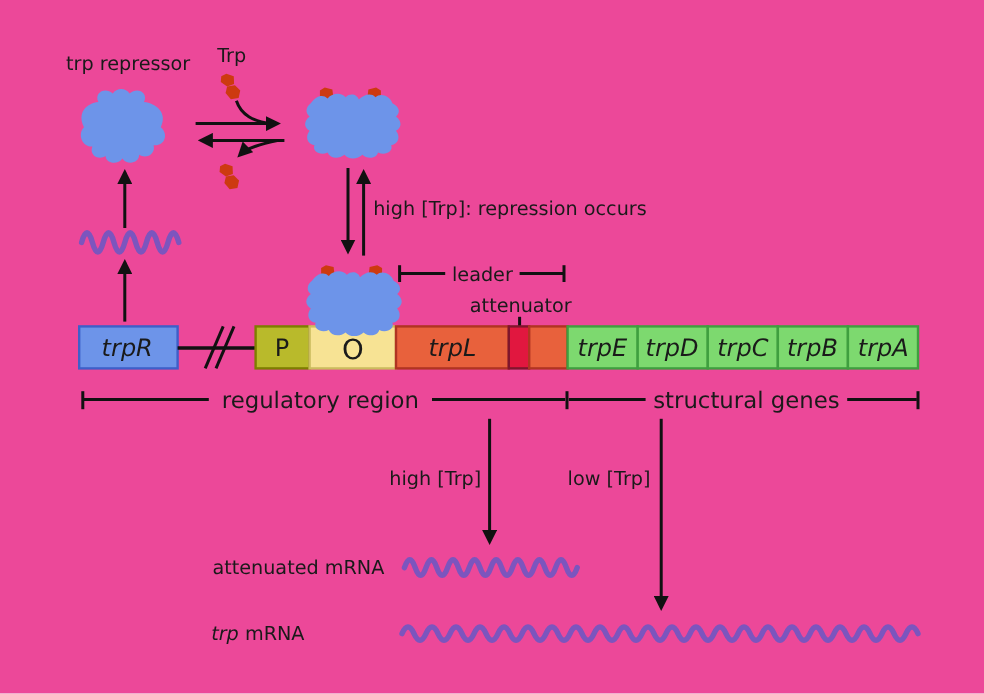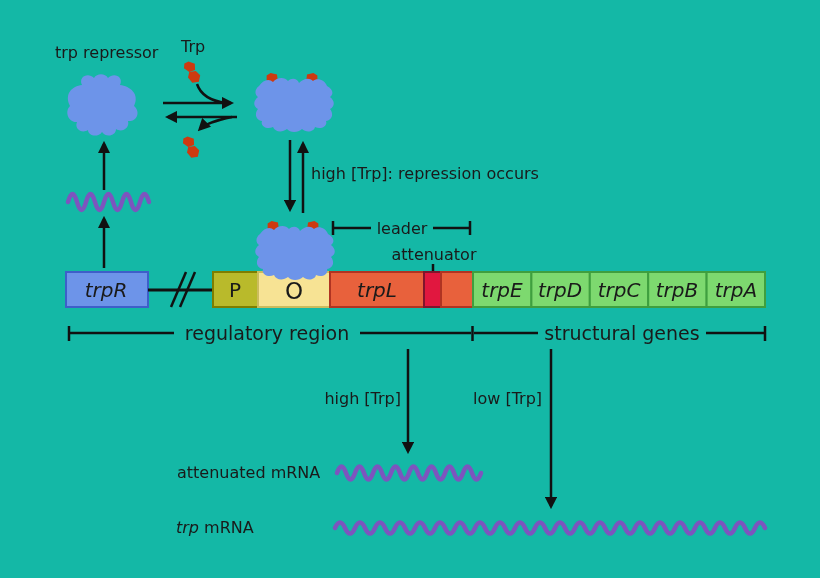--- a/index.html
+++ b/index.html
@@ -1,16 +1,16 @@
 <!DOCTYPE html>
 <html><head>
 <meta charset="utf-8">
 <style>
   html,body{margin:0;padding:0;background:#f8f8f8;}
-  .stage{width:820px;height:578px;position:relative;background:#14b8a6;overflow:hidden;}
+  .stage{width:820px;height:578px;position:relative;background:#ec4899;overflow:hidden;}
   svg{display:block;}
   text{font-family:"DejaVu Sans","Liberation Sans",sans-serif;fill:#1a1a1a;}
   .it{font-style:italic;}
   .mid{text-anchor:middle;}
   .end{text-anchor:end;}
   .ln{stroke:#111;fill:none;stroke-width:2.5;stroke-linecap:butt;}
   .ln3{stroke:#111;fill:none;stroke-width:3;}
   .tick{stroke:#111;stroke-width:2.5;}
   .box{stroke-width:2;}
   .wave{fill:none;stroke-width:4.5;stroke-linecap:round;}

